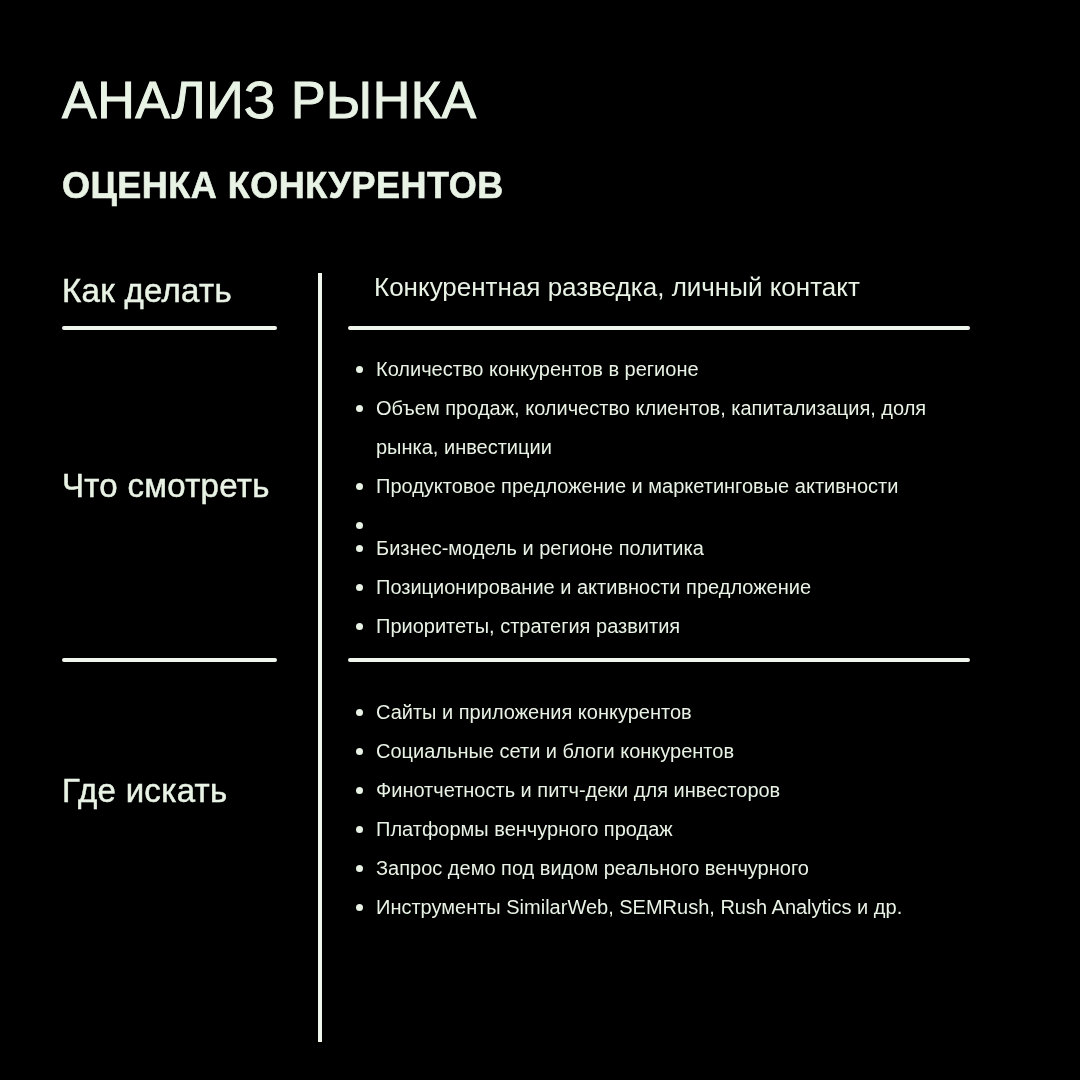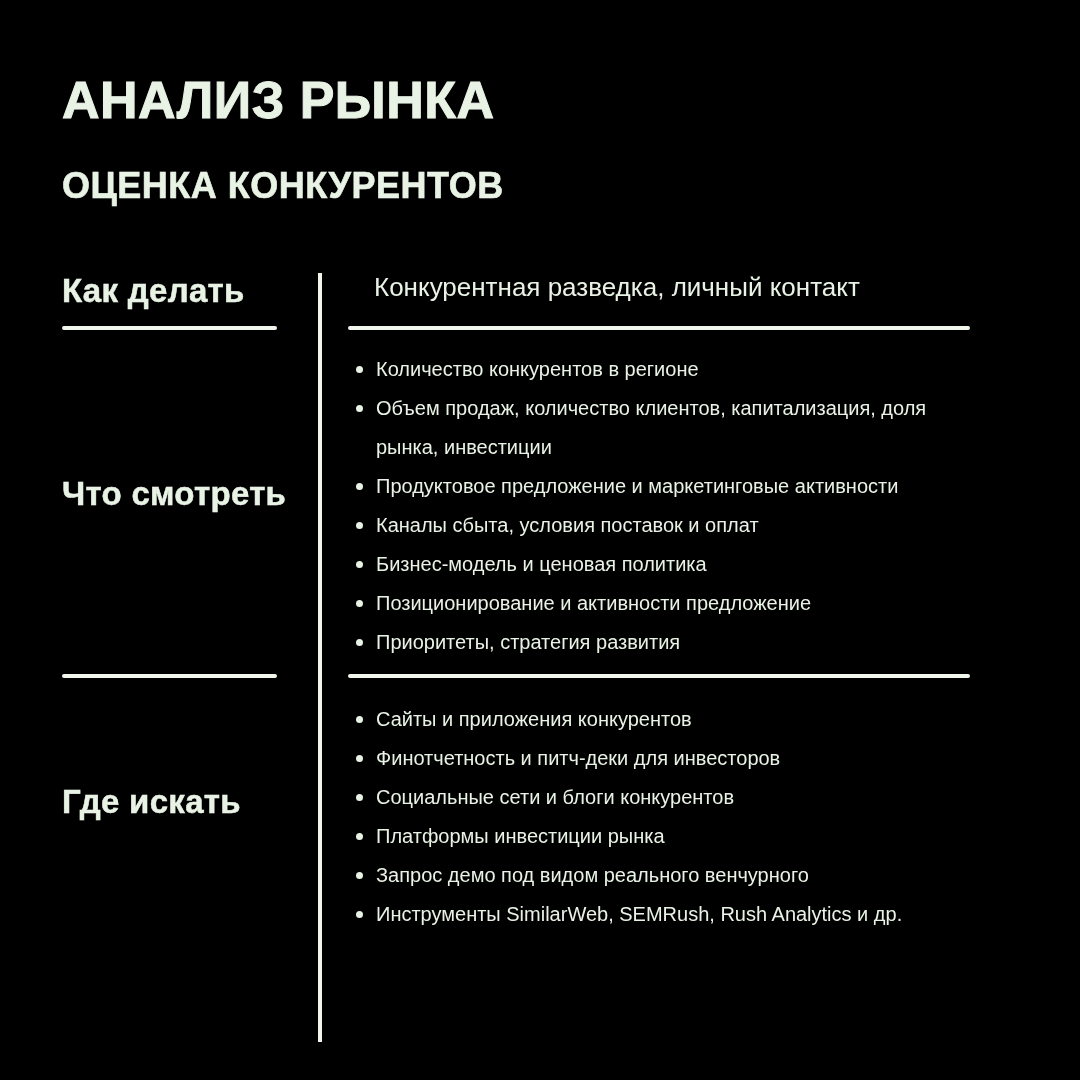--- a/index.html
+++ b/index.html
@@ -17,21 +17,21 @@
     color: var(--text);
     font-family: "Liberation Sans", "DejaVu Sans", sans-serif;
     overflow: hidden;
   }
   .page-title {
     position: absolute;
     left: 62px;
     top: 70px;
     margin: 0;
     font-size: 52px;
-    font-weight: bold;
+    font-weight: normal;
     letter-spacing: 0.5px;
     -webkit-text-stroke: 1px var(--text);
   }
   .page-subtitle {
     position: absolute;
     left: 62px;
     top: 165px;
     margin: 0;
     font-size: 36px;
     font-weight: bold;
@@ -54,21 +54,21 @@
     background: var(--divider);
   }
   .row { display: flex; position: relative; }
   .label-col {
     width: 256px;
     flex-shrink: 0;
     position: relative;
   }
   .row-label {
     font-size: 33px;
-    font-weight: bold;
+    font-weight: normal;
     letter-spacing: 0.3px;
     -webkit-text-stroke: 0.5px var(--text);
   }
   .content-col {
     margin-left: 30px;
     width: 622px;
     flex-shrink: 0;
     position: relative;
   }
   .hr {
@@ -90,21 +90,21 @@
   .row-mid .label-col, .row-last .label-col {
     display: flex;
     align-items: center;
   }
   .row-mid .row-label, .row-last .row-label { position: relative; top: -10px; }
   .bullet-list {
     list-style: none;
     margin: 0;
     padding: 20px 0 12px 0;
   }
-  .row-last .bullet-list { padding-top: 22px; }
+  .row-last .bullet-list { padding-top: 31px; }
   .bullet-item {
     display: flex;
     font-size: 20px;
     line-height: 39px;
   }
   .bullet-dot {
     width: 7px;
     height: 7px;
     border-radius: 50%;
     background: var(--text);
@@ -149,25 +149,24 @@
           <li class="bullet-item">
               <span class="bullet-dot"></span>
               <span class="bullet-text">Объем продаж, количество клиентов, капитализация, доля рынка, инвестиции</span>
             </li>
           <li class="bullet-item">
               <span class="bullet-dot"></span>
               <span class="bullet-text">Продуктовое предложение и маркетинговые активности</span>
             </li>
           <li class="bullet-item">
               <span class="bullet-dot"></span>
-              <span class="bullet-text">Каналы сбыта, условия поставок и оплат</span>
-            </li>
-          <li class="bullet-item">
-              <span class="bullet-dot"></span>
-              <span class="bullet-text">Бизнес-модель и ценовая политика</span>
+            </li>
+          <li class="bullet-item">
+              <span class="bullet-dot"></span>
+              <span class="bullet-text">Бизнес-модель и регионе политика</span>
             </li>
           <li class="bullet-item">
               <span class="bullet-dot"></span>
               <span class="bullet-text">Позиционирование и активности предложение</span>
             </li>
           <li class="bullet-item">
               <span class="bullet-dot"></span>
               <span class="bullet-text">Приоритеты, стратегия развития</span>
             </li>
         </ul>
@@ -180,29 +179,29 @@
         <div class="row-label">Где искать</div>
       </div>
       <div class="content-col">
         <ul class="bullet-list">
           <li class="bullet-item">
               <span class="bullet-dot"></span>
               <span class="bullet-text">Сайты и приложения конкурентов</span>
             </li>
           <li class="bullet-item">
               <span class="bullet-dot"></span>
+              <span class="bullet-text">Социальные сети и блоги конкурентов</span>
+            </li>
+          <li class="bullet-item">
+              <span class="bullet-dot"></span>
               <span class="bullet-text">Финотчетность и питч-деки для инвесторов</span>
             </li>
           <li class="bullet-item">
               <span class="bullet-dot"></span>
-              <span class="bullet-text">Социальные сети и блоги конкурентов</span>
-            </li>
-          <li class="bullet-item">
-              <span class="bullet-dot"></span>
-              <span class="bullet-text">Платформы инвестиции рынка</span>
+              <span class="bullet-text">Платформы венчурного продаж</span>
             </li>
           <li class="bullet-item">
               <span class="bullet-dot"></span>
               <span class="bullet-text">Запрос демо под видом реального венчурного</span>
             </li>
           <li class="bullet-item">
               <span class="bullet-dot"></span>
               <span class="bullet-text">Инструменты SimilarWeb, SEMRush, Rush Analytics и др.</span>
             </li>
         </ul>

